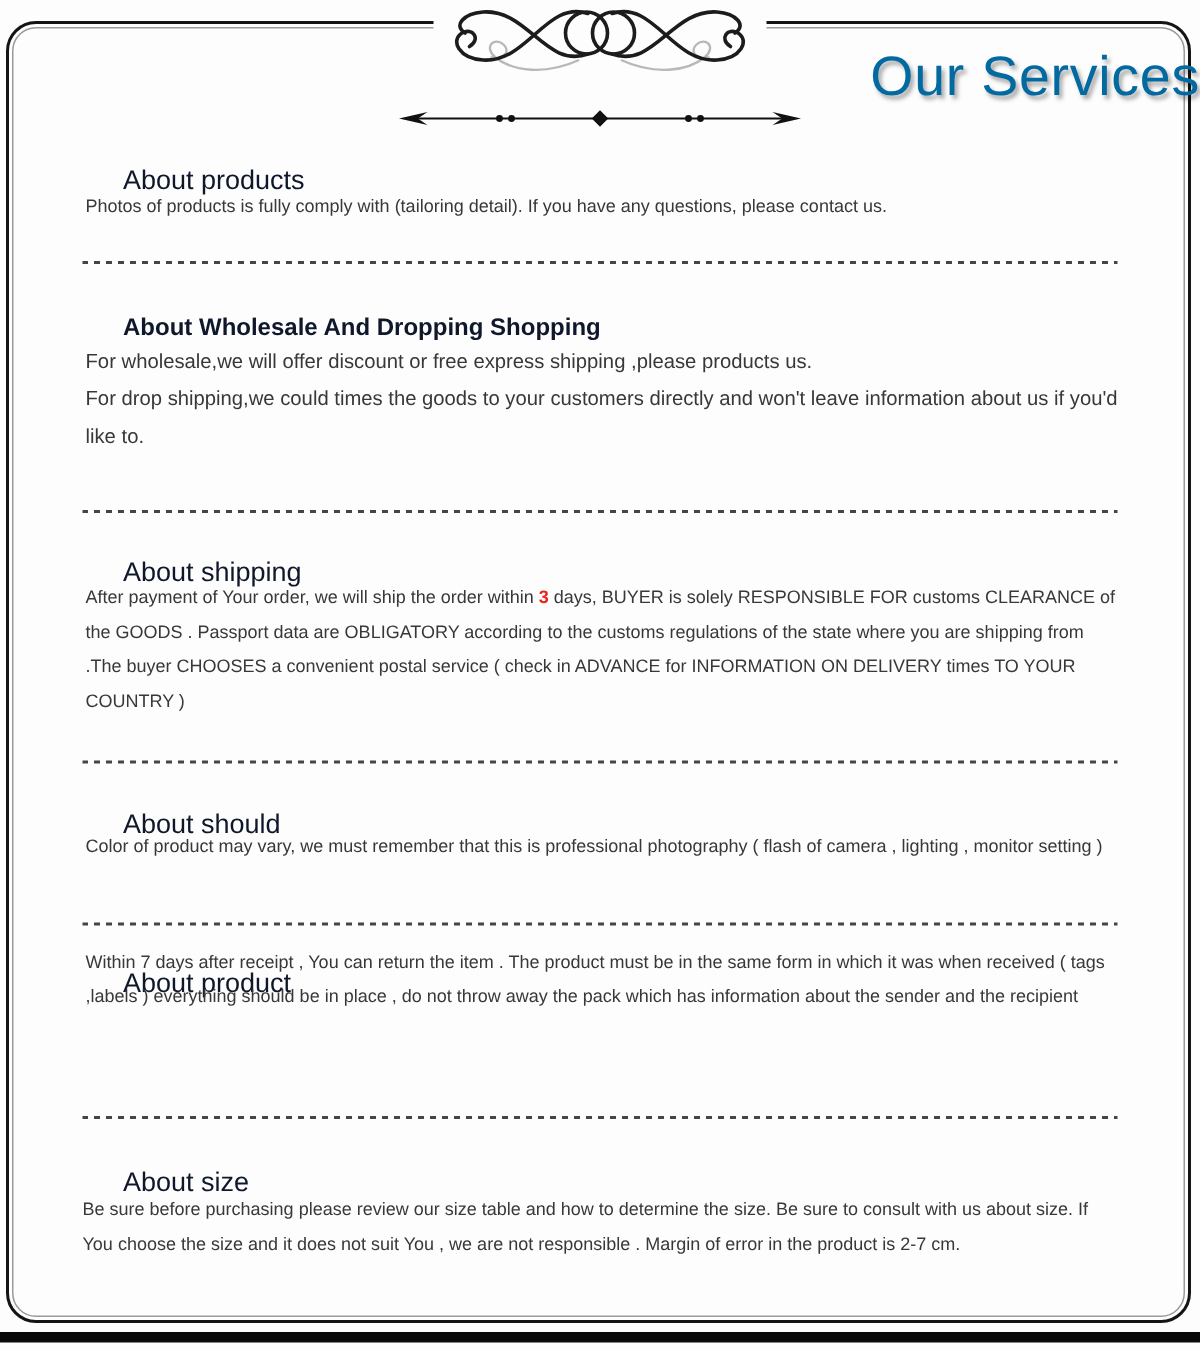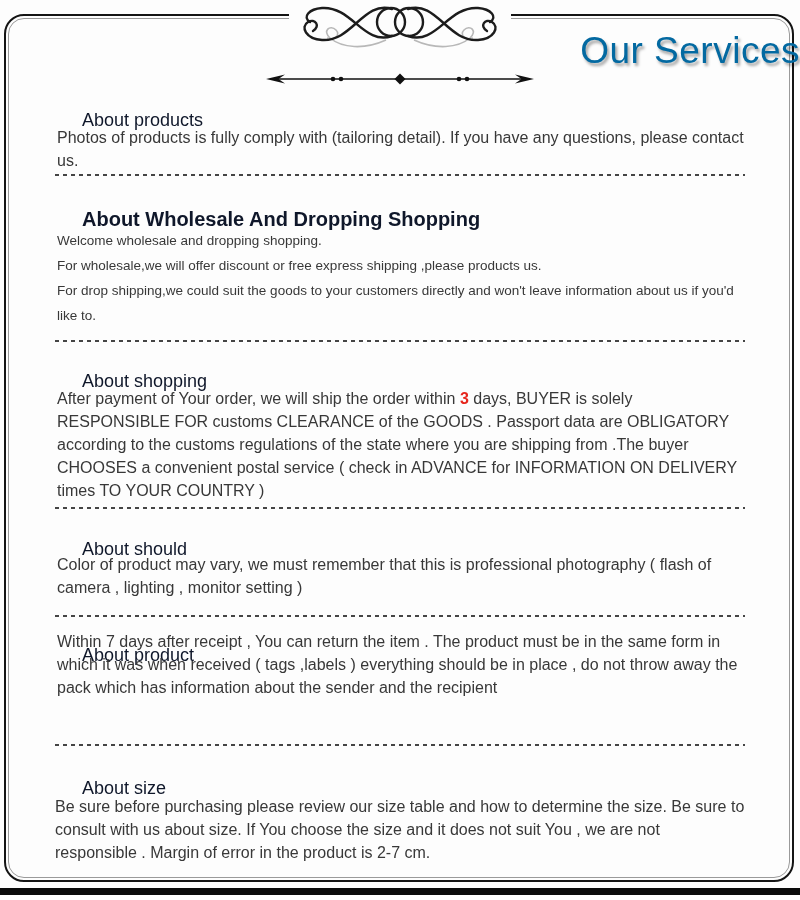--- a/index.html
+++ b/index.html
@@ -31,24 +31,24 @@
     text-shadow:2px 3px 3px rgba(0,0,0,0.35);
   }
   .arrow-divider{
     position:absolute;left:265px;top:71px;width:270px;height:16px;
   }
   .section{position:absolute;left:0;width:800px;}
   .sec-heading{
     position:absolute;left:70px;margin:12px;
     font-size:18px;font-weight:400;color:#0f172a;line-height:24px;
   }
-  .sec-heading.bold{font-weight:700;font-size:20px;}
+  .sec-heading.bold{font-weight:700;font-size:16px;}
   .body{
     position:absolute;left:57px;width:690px;margin:0;
-    font-size:16px;line-height:23px;color:#383838;
+    font-size:12px;line-height:23px;color:#383838;
   }
   .body.wide-lines{font-size:13.5px;line-height:25px;}
   .body p{margin:0;}
   .hl{font-weight:700;}
   .dashes{
     position:absolute;left:55px;width:690px;height:2px;
     background:repeating-linear-gradient(90deg,#454545 0 4px,transparent 4px 8px);
   }
   .bottom-bar{
     position:absolute;left:0;top:888px;width:800px;height:7px;
@@ -95,29 +95,28 @@
 
   <div class="section">
     <h2 class="sec-heading" style="top:96px">About products</h2>
     <p class="body" style="top:126px">Photos of products is fully comply with (tailoring detail). If you have any questions, please contact us.</p>
     <div class="dashes" style="top:174px"></div>
   </div>
 
   <div class="section">
     <h2 class="sec-heading bold" style="top:195px">About Wholesale And Dropping Shopping</h2>
     <div class="body wide-lines" style="top:228px">
-      <p>Welcome wholesale and dropping shopping.</p>
       <p>For wholesale,we will offer discount or free express shipping ,please products us.</p>
-      <p>For drop shipping,we could suit the goods to your customers directly and won't leave information about us if you'd like to.</p>
+      <p>For drop shipping,we could times the goods to your customers directly and won't leave information about us if you'd like to.</p>
     </div>
     <div class="dashes" style="top:340px"></div>
   </div>
 
   <div class="section">
-    <h2 class="sec-heading" style="top:357px">About shopping</h2>
+    <h2 class="sec-heading" style="top:357px">About shipping</h2>
     <p class="body" style="top:387px">
       <span>After payment of Your order, we will ship the order within </span><span class="hl" style="color: rgb(230, 38, 29);">3</span><span> days, BUYER is solely RESPONSIBLE FOR customs CLEARANCE of the GOODS . Passport data are OBLIGATORY according to the customs regulations of the state where you are shipping from .The buyer CHOOSES a convenient postal service ( check in ADVANCE for INFORMATION ON DELIVERY times TO YOUR COUNTRY )</span>
     </p>
     <div class="dashes" style="top:507px"></div>
   </div>
 
   <div class="section">
     <h2 class="sec-heading" style="top:525px">About should</h2>
     <p class="body" style="top:553px">Color of product may vary, we must remember that this is professional photography ( flash of camera , lighting , monitor setting )</p>
     <div class="dashes" style="top:615px"></div>

